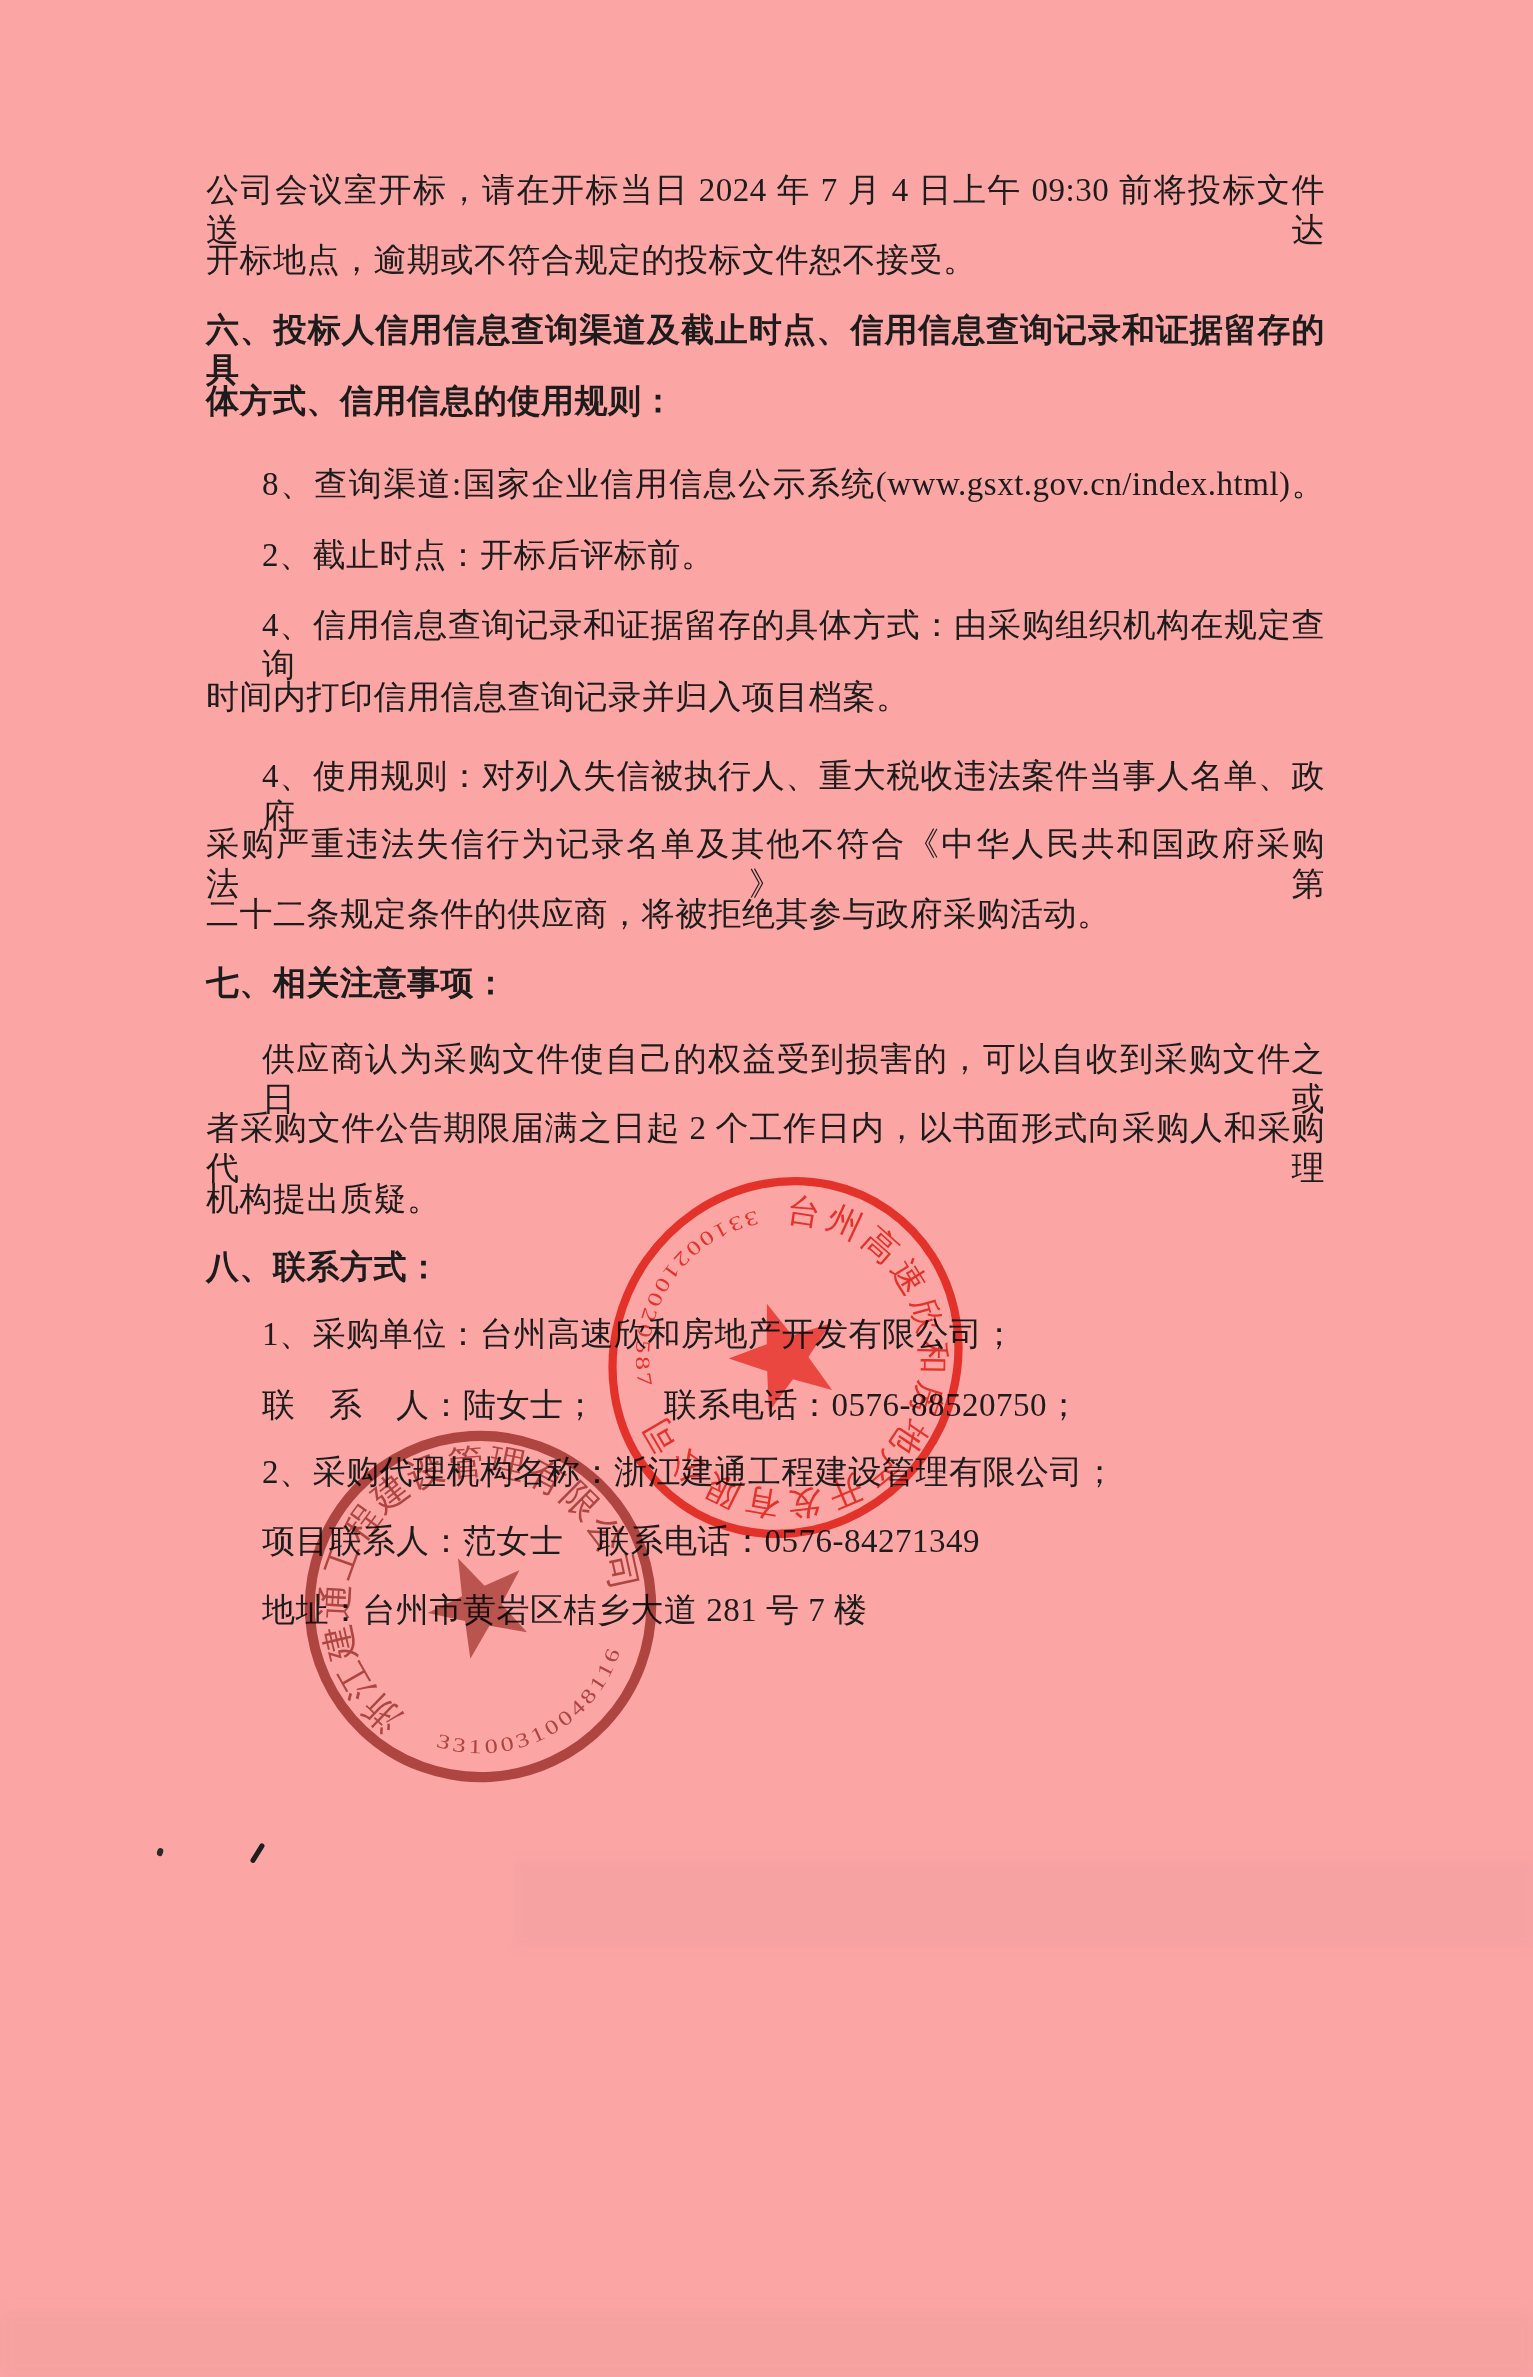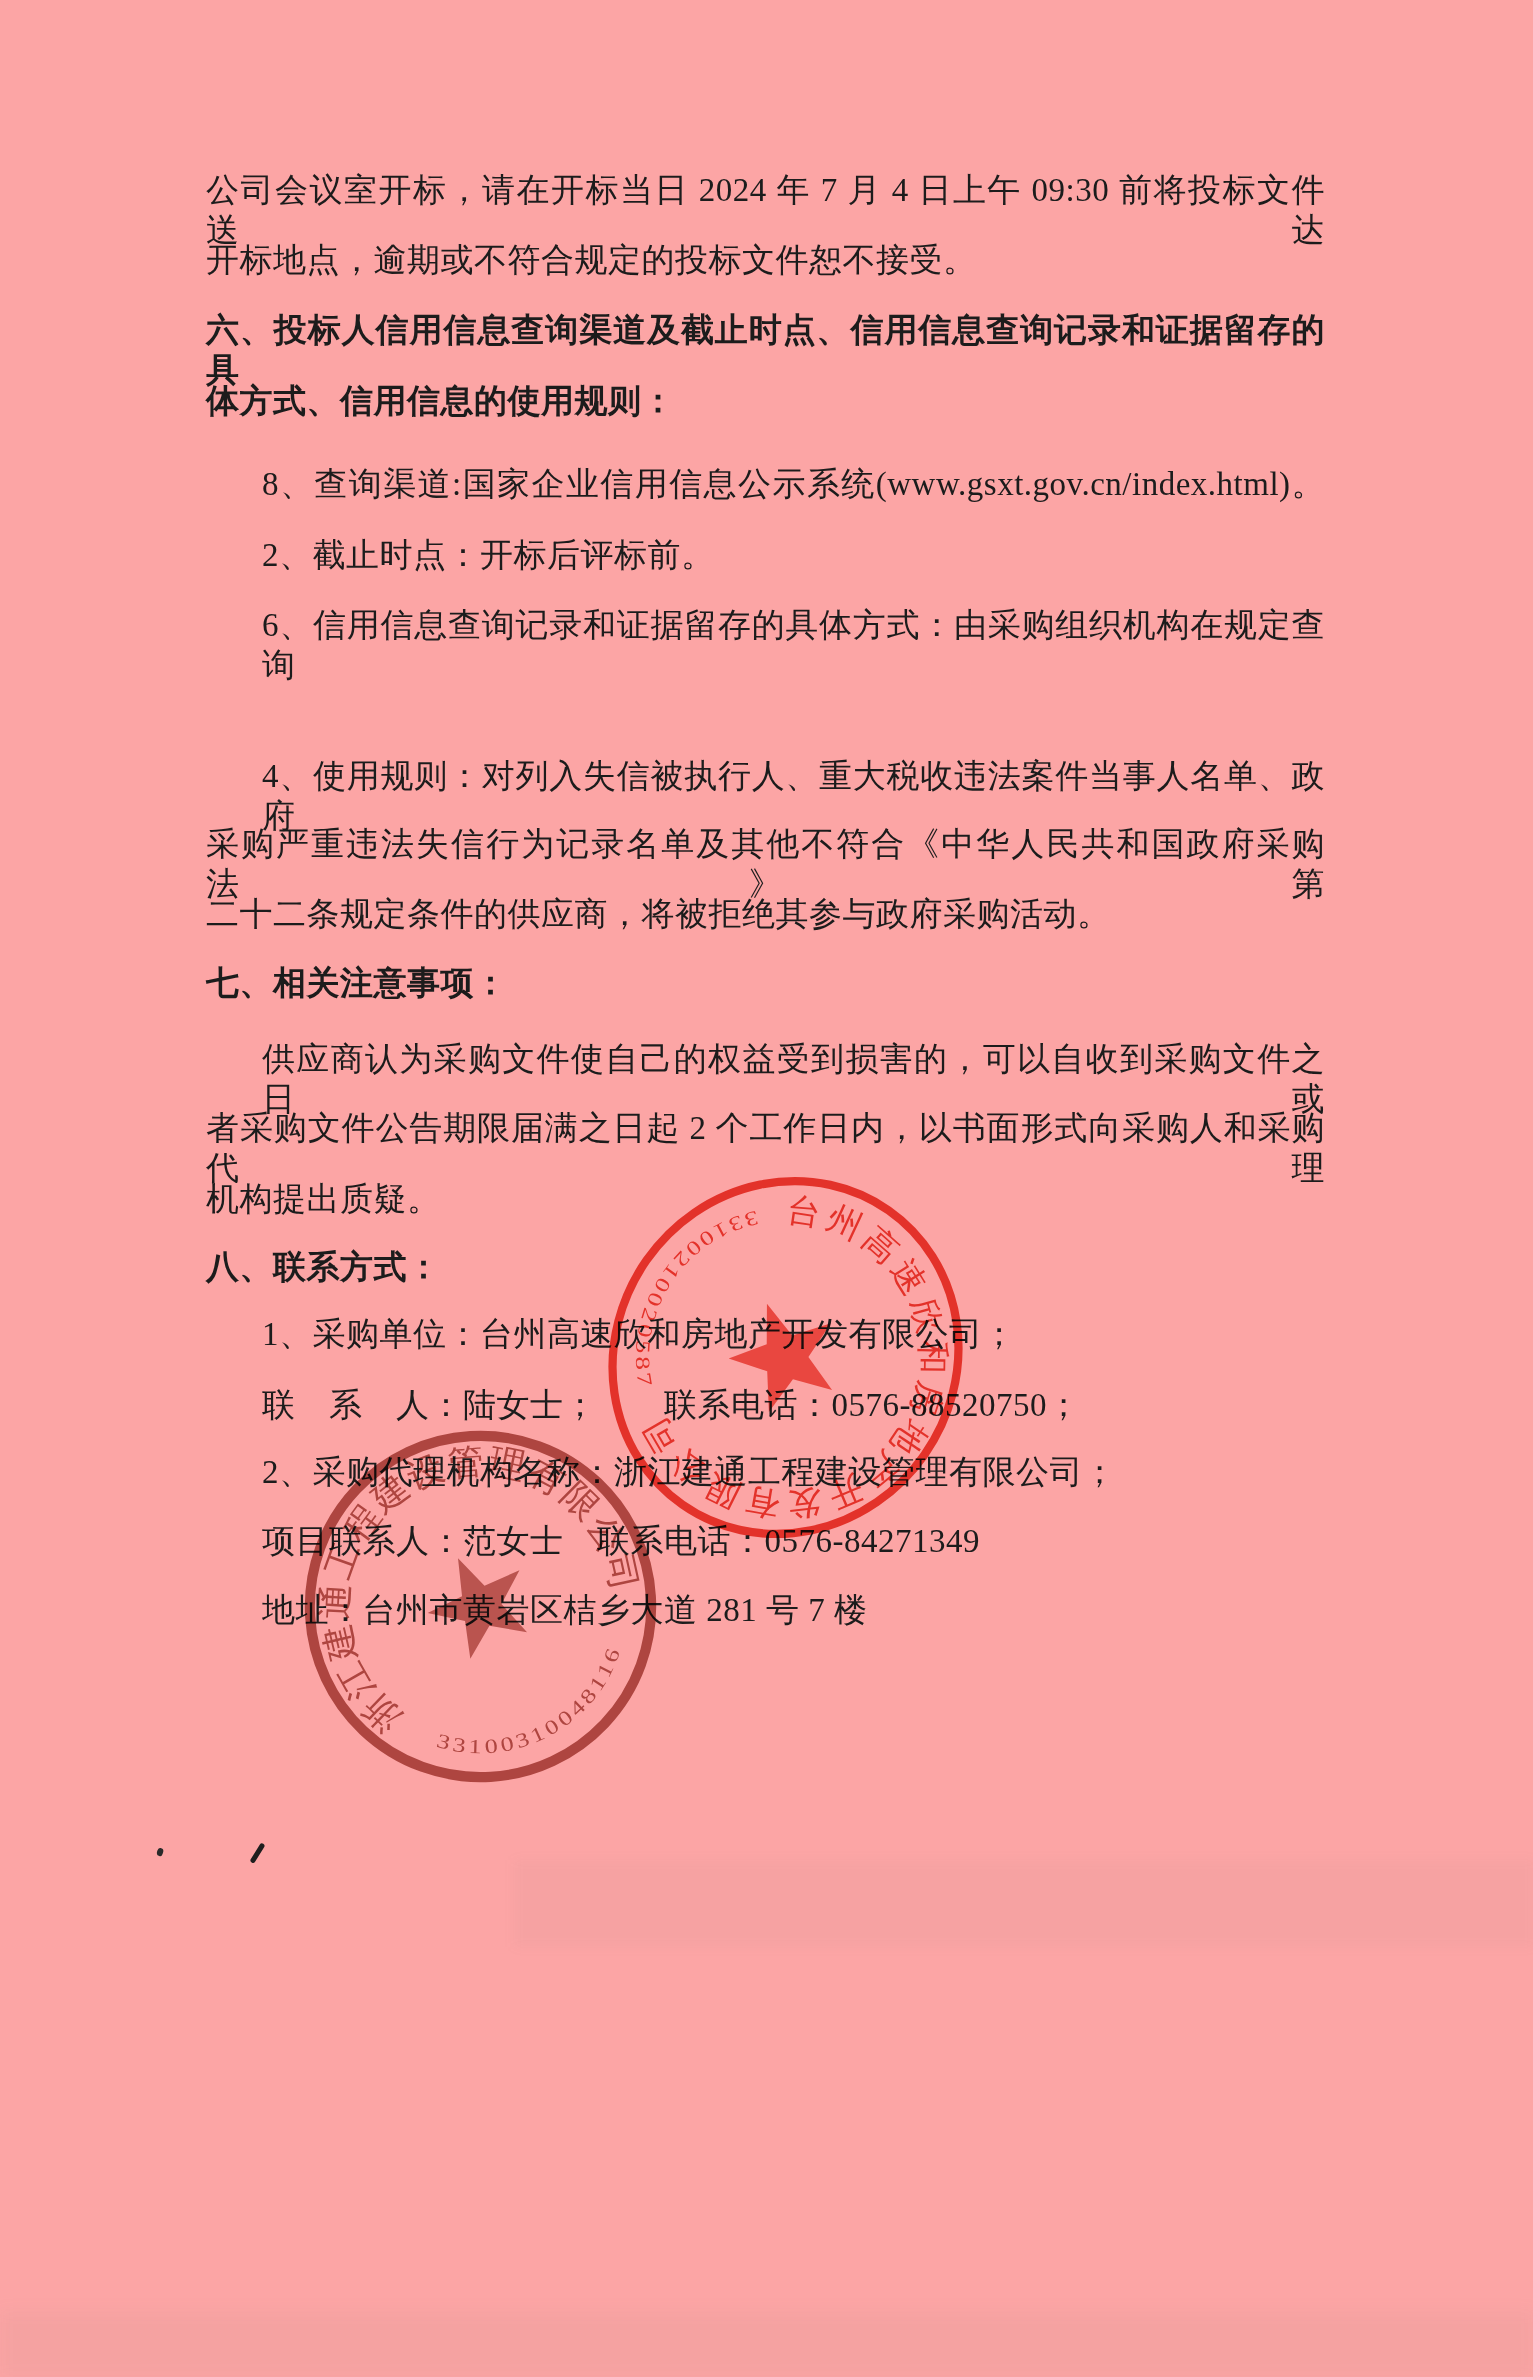--- a/index.html
+++ b/index.html
@@ -54,21 +54,22 @@
 <body>
 
 <div class="page">
 
   <div class="ln j" style="left:206px;top:170px;width:1119px;">公司会议室开标，请在开标当日 2024 年 7 月 4 日上午 09:30 前将投标文件送达</div>
   <div class="ln" style="left:206px;top:240px;">开标地点，逾期或不符合规定的投标文件恕不接受。</div>
   <div class="ln b j" style="left:206px;top:310px;width:1119px;">六、投标人信用信息查询渠道及截止时点、信用信息查询记录和证据留存的具</div>
   <div class="ln b" style="left:206px;top:381px;">体方式、信用信息的使用规则：</div>
   <div class="ln j" style="left:262px;top:464px;width:1063px;">8、查询渠道:国家企业信用信息公示系统(www.gsxt.gov.cn/index.html)。</div>
   <div class="ln" style="left:262px;top:535px;">2、截止时点：开标后评标前。</div>
-  <div class="ln j" style="left:262px;top:605px;width:1063px;">6、信用信息查询记录和证据留存的具体方式：由采购组织机构在规定查询</div>
+  <div class="ln j" style="left:262px;top:605px;width:1063px;">4、信用信息查询记录和证据留存的具体方式：由采购组织机构在规定查询</div>
+  <div class="ln" style="left:206px;top:677px;">时间内打印信用信息查询记录并归入项目档案。</div>
   <div class="ln j" style="left:262px;top:756px;width:1063px;">4、使用规则：对列入失信被执行人、重大税收违法案件当事人名单、政府</div>
   <div class="ln j" style="left:206px;top:824px;width:1119px;">采购严重违法失信行为记录名单及其他不符合《中华人民共和国政府采购法》第</div>
   <div class="ln" style="left:206px;top:894px;">二十二条规定条件的供应商，将被拒绝其参与政府采购活动。</div>
   <div class="ln b" style="left:206px;top:963px;">七、相关注意事项：</div>
   <div class="ln j" style="left:262px;top:1039px;width:1063px;">供应商认为采购文件使自己的权益受到损害的，可以自收到采购文件之日或</div>
   <div class="ln j" style="left:206px;top:1108px;width:1119px;">者采购文件公告期限届满之日起 2 个工作日内，以书面形式向采购人和采购代理</div>
   <div class="ln" style="left:206px;top:1179px;">机构提出质疑。</div>
   <div class="ln b" style="left:206px;top:1247px;">八、联系方式：</div>
   <div class="ln" style="left:262px;top:1314px;text-align:center;">1、采购单位：台州高速欣和房地产开发有限公司；</div>
   <div class="ln" style="left:262px;top:1385px;">联　系　人：陆女士；　　联系电话：0576-88520750；</div>

